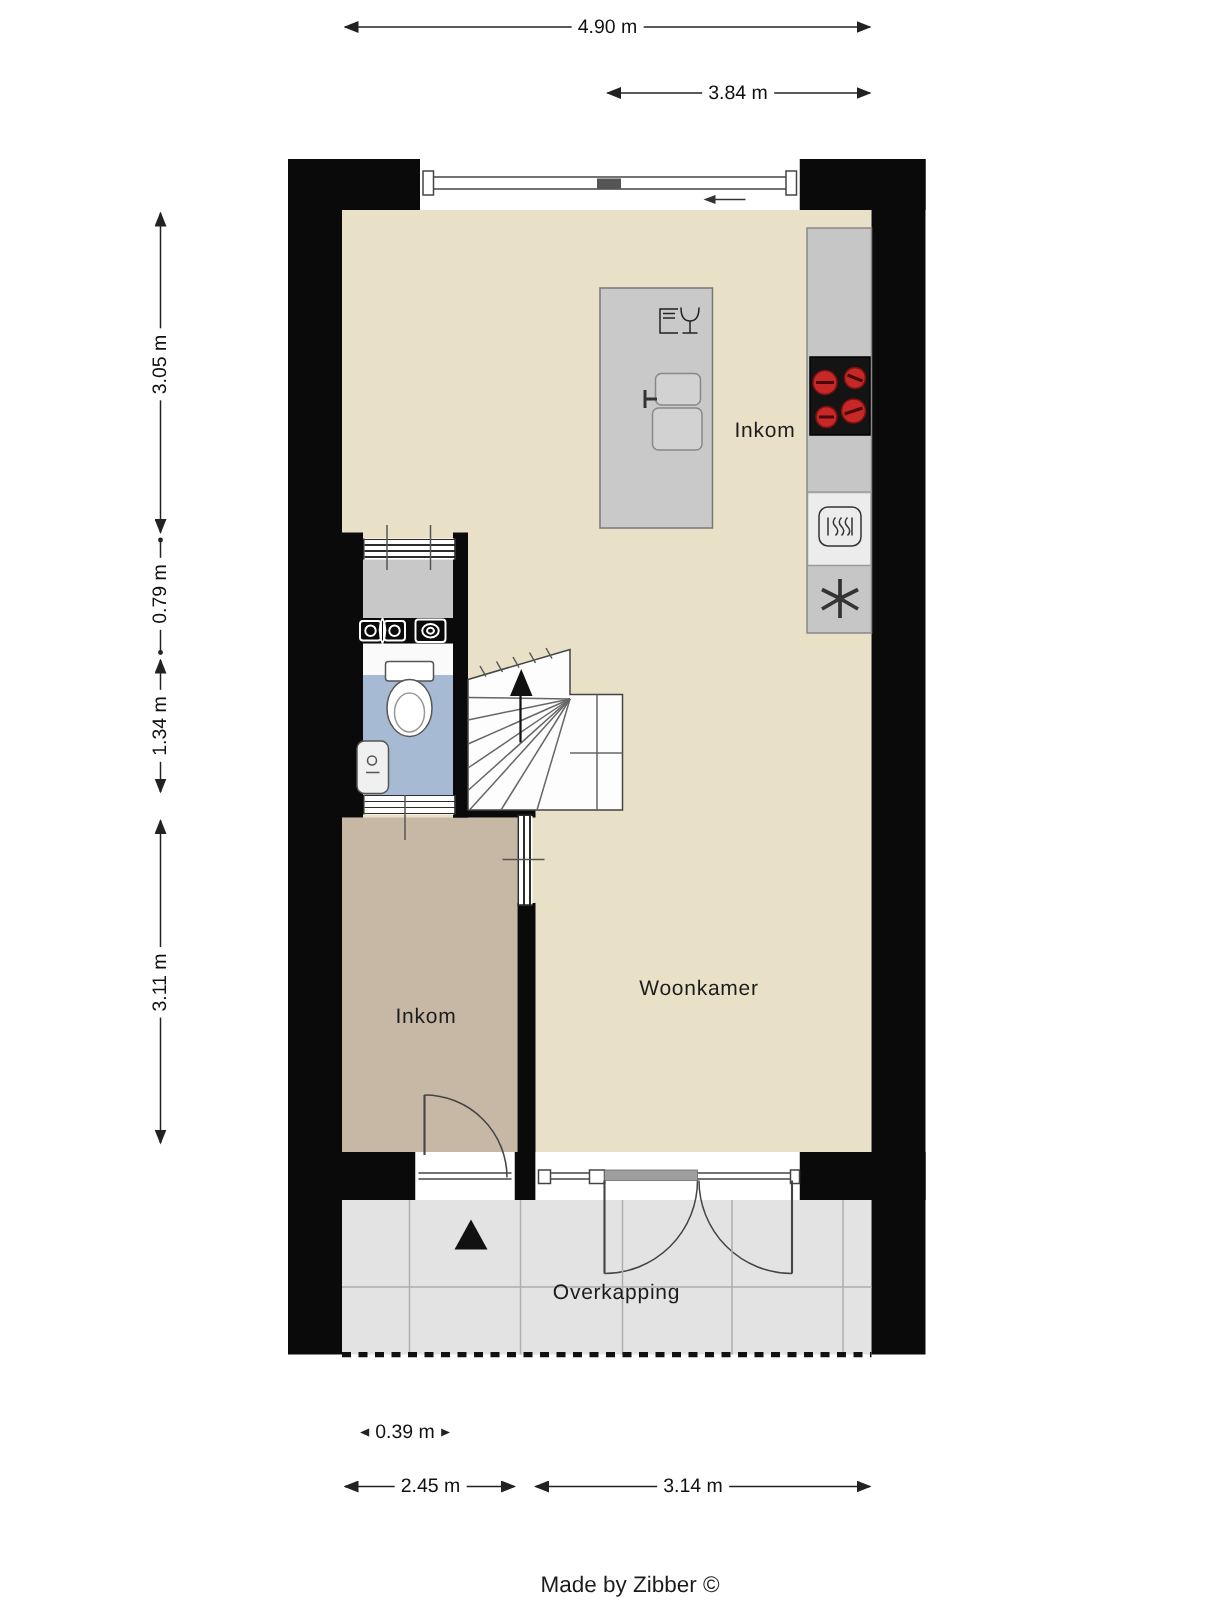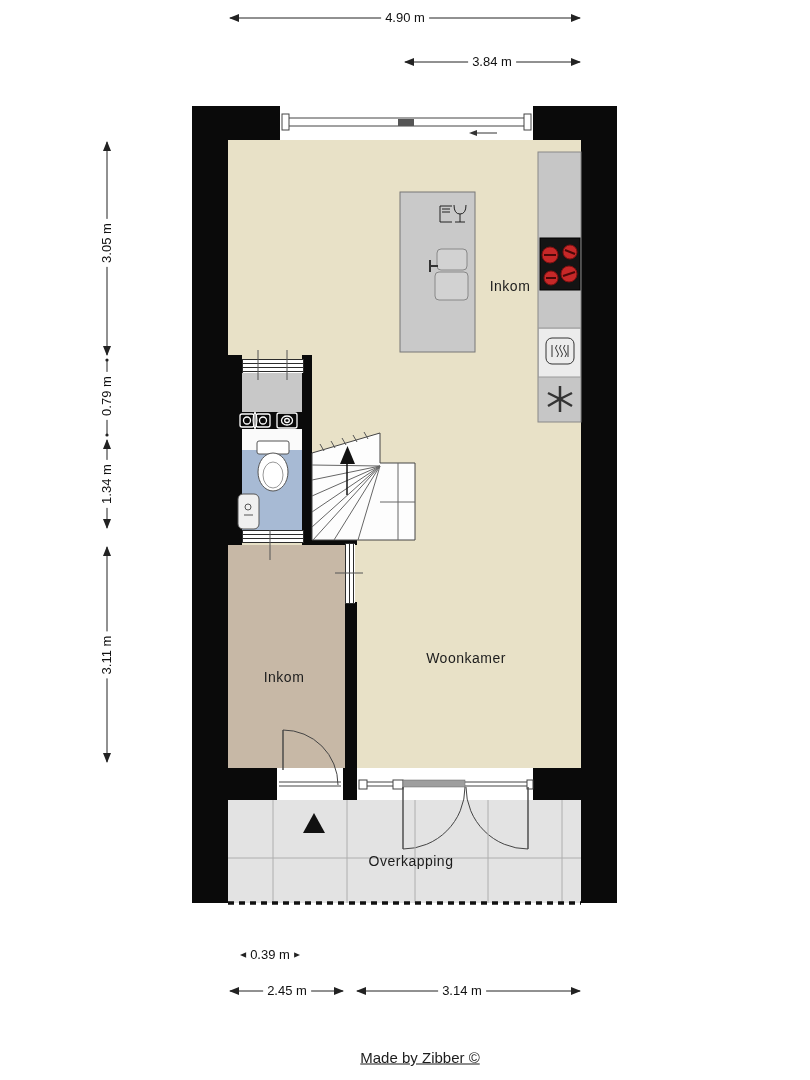--- a/index.html
+++ b/index.html
@@ -246,14 +246,14 @@
 
   <span class="lbl" style="left:270px;top:955px;">0.39 m</span>
   <span class="lbl" style="left:287px;top:991px;">2.45 m</span>
   <span class="lbl" style="left:462px;top:991px;">3.14 m</span>
 
   <span class="room" style="left:510px;top:286px;">Inkom</span>
   <span class="room" style="left:466px;top:658px;">Woonkamer</span>
   <span class="room" style="left:284px;top:677px;">Inkom</span>
   <span class="room" style="left:411px;top:861px;text-align:center;">Overkapping</span>
 
-  <span class="footer" style="left:420px;top:1057px;text-decoration:underline;">Made by Zibber ©</span>
+  <span class="footer" style="left:420px;top:1057px;">Made by Zibber ©</span>
 </div>
 
 </body></html>

